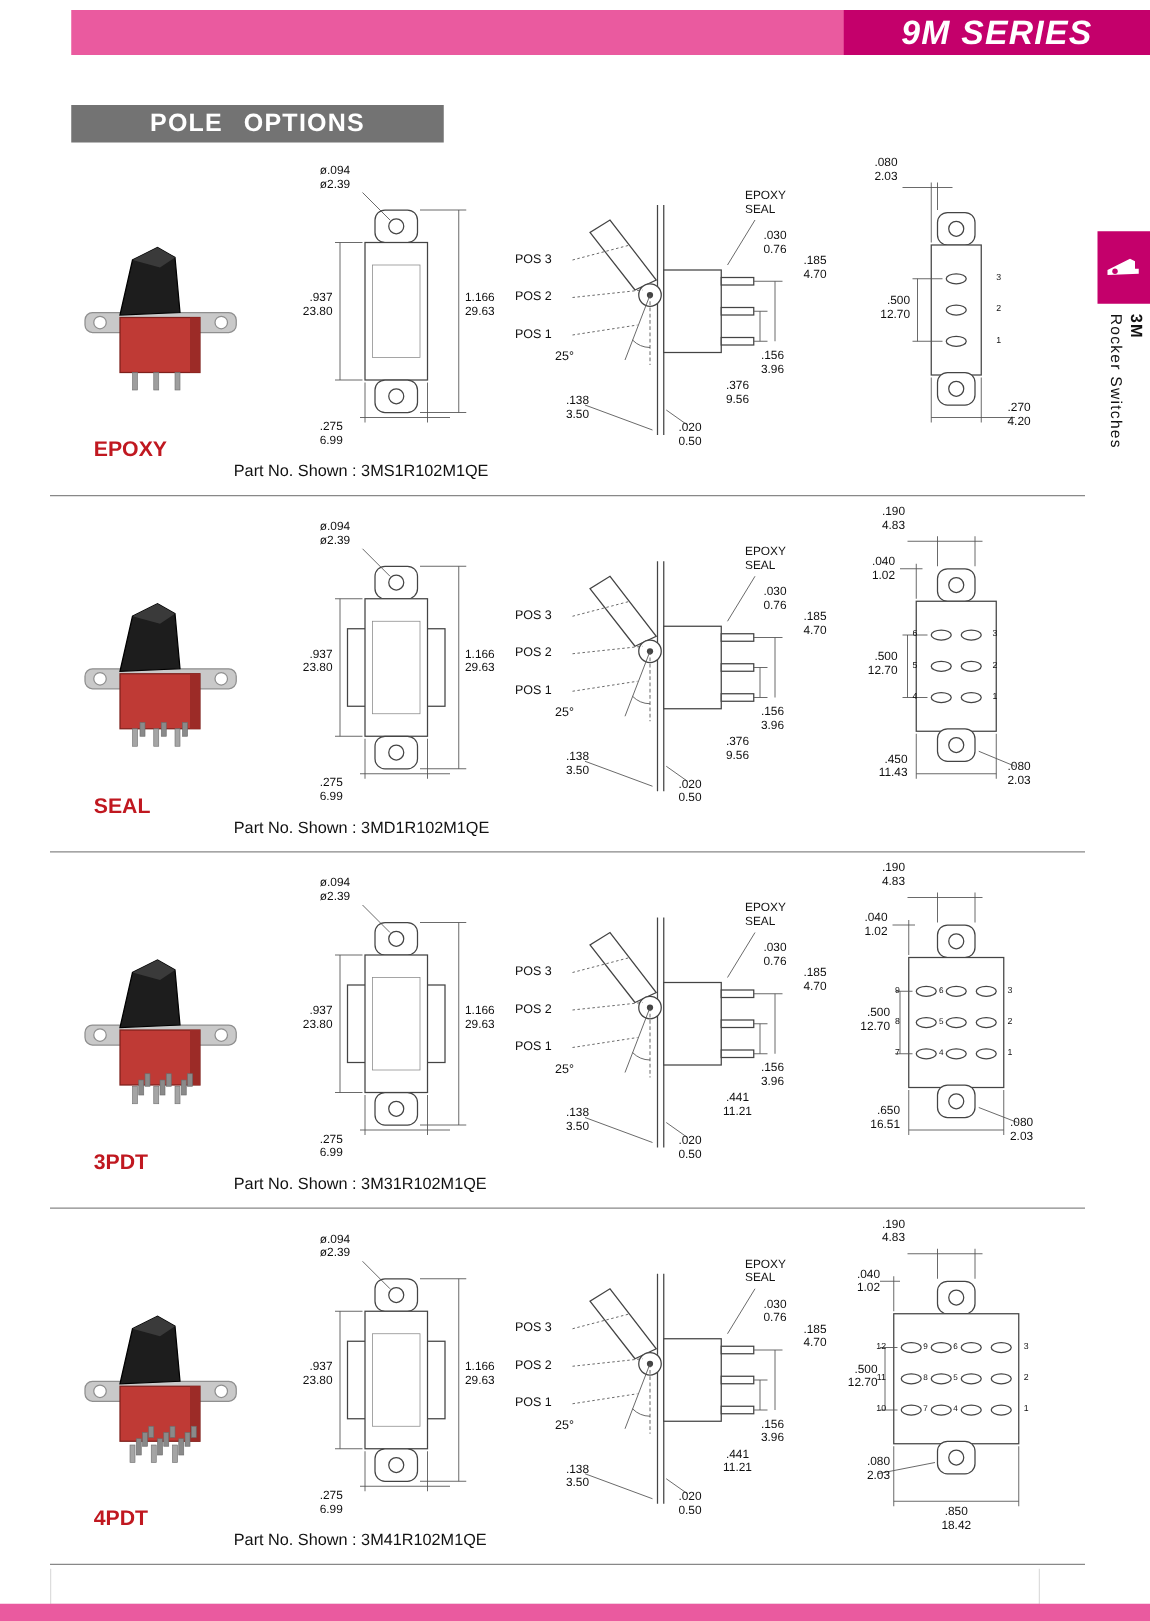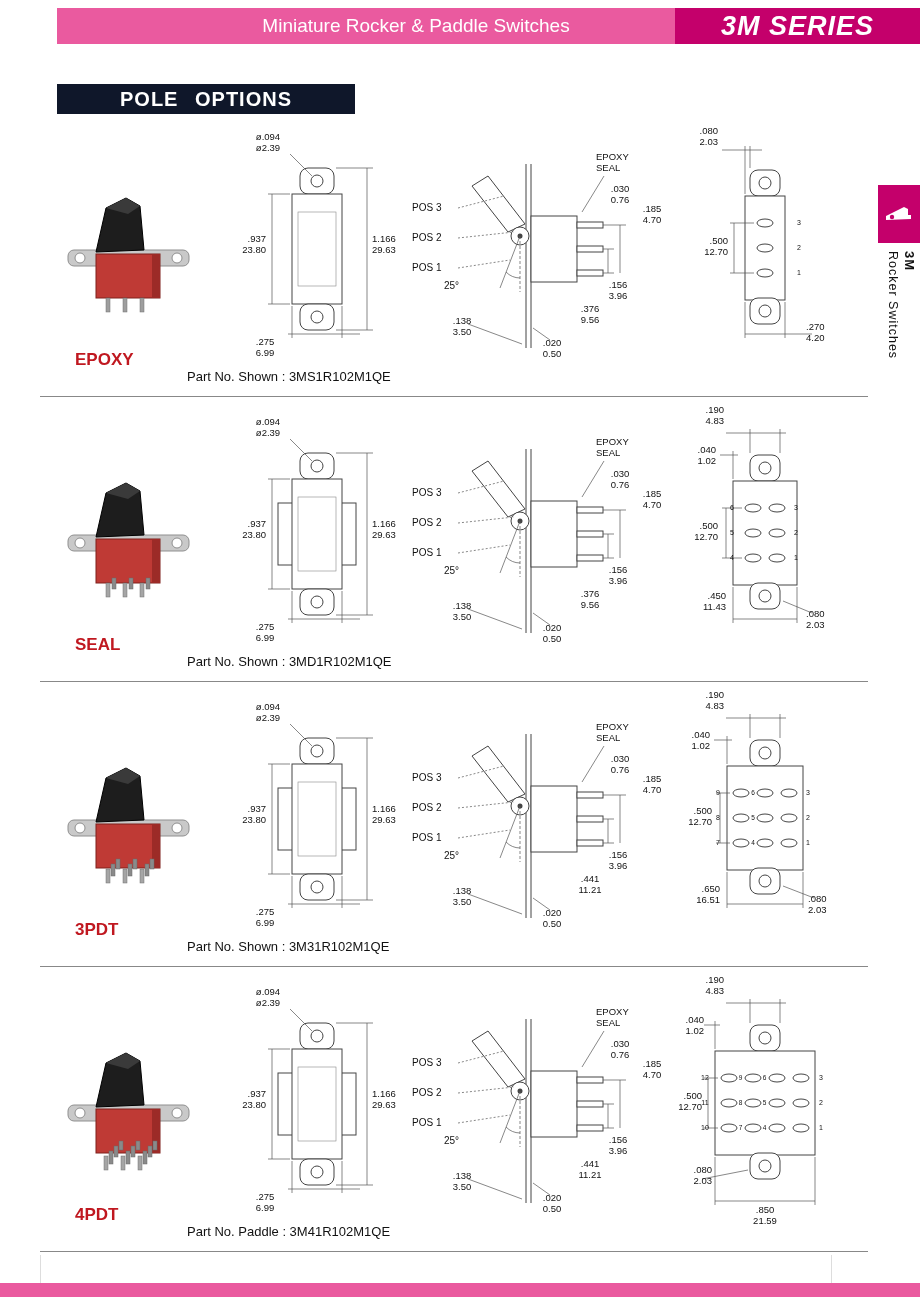--- a/index.html
+++ b/index.html
@@ -1,20 +1,20 @@
 <!DOCTYPE html>
 <html><head>
 <meta charset="utf-8">
 <style>
 html,body{margin:0;padding:0}
 body{width:920px;height:1297px;position:relative;font-family:"Liberation Sans",sans-serif;background:#fff;color:#111;overflow:hidden}
 .header-bar{position:absolute;left:57px;top:8px;right:0;height:36px;background:#ea5a9f}
 .header-title{position:absolute;left:110px;right:255px;top:0;height:36px;line-height:36px;text-align:center;color:#fff;font-size:19px}
 .series-box{position:absolute;right:0;top:0;width:245px;height:36px;background:#c4006b;color:#fff;display:flex;align-items:center;justify-content:center;font-size:27px;font-weight:bold;font-style:italic;letter-spacing:1px}
-.pole-bar{position:absolute;left:57px;top:84px;width:298px;height:30px;background:#0f172a;color:#fff;font-size:20px;font-weight:bold;letter-spacing:1px;word-spacing:10px;display:flex;align-items:center;justify-content:center}
+.pole-bar{position:absolute;left:57px;top:84px;width:298px;height:30px;background:#737373;color:#fff;font-size:20px;font-weight:bold;letter-spacing:1px;word-spacing:10px;display:flex;align-items:center;justify-content:center}
 .section{position:absolute;left:0;width:920px;height:285px}
 .divider{position:absolute;left:40px;width:828px;bottom:0;height:1px;background:#888}
 .pole-label{position:absolute;left:75px;top:238px;font-size:17px;font-weight:bold;color:#c01820}
 .part-no{position:absolute;left:187px;top:257px;font-size:13px;color:#111}
 .draw-wrap{position:absolute}
 svg.draw{position:absolute;left:0;top:0;overflow:visible}
 .dim{position:absolute;font-size:9.5px;line-height:1.15;white-space:pre-line;text-align:center;color:#111}
 .dim.r{text-align:right}
 .dim.l{text-align:left}
 .pos{position:absolute;font-size:10px;color:#111;white-space:nowrap}
@@ -26,22 +26,21 @@
 .tab-text{position:absolute;right:3px;top:66px;height:170px;writing-mode:vertical-rl;font-size:12.5px;color:#111;letter-spacing:1px}
 .tab-series{display:block;font-weight:bold;font-size:13px}
 .tab-label{display:block;margin-right:2px}
 .bottom-bar{position:absolute;left:0;right:0;top:1283px;height:14px;background:#ea5a9f}
 .footer-frame{position:absolute;left:40px;top:1255px;width:790px;height:28px;border:1px solid #ddd;border-top:none}
 </style>
 </head>
 <body>
 
 <div class="header-bar">
-  <div class="header-title">Miniature Rocker &amp; Paddle Switches</div>
-  <div class="series-box">3M SERIES</div>
+  <div class="series-box">9M SERIES</div>
 </div>
 
 <div class="pole-bar">POLE OPTIONS</div>
 
 <div class="side-tab">
   <div class="tab-icon-box">
     <svg width="28" height="22" viewBox="0 0 28 22">
       <polygon points="1,13 19,4 23,6 23,12 26,12 26,16 1,17" fill="#fff"></polygon>
       <circle cx="7" cy="14" r="2.2" fill="#c4006b"></circle>
     </svg>
@@ -331,21 +330,21 @@
           <line x1="51" y1="216" x2="115" y2="216"></line>
         <line x1="130" y1="210" x2="101" y2="198"></line>
       </g>
     </svg>
     <div class="dim r" style="left:0px;top:2px;width:42px">.190
 4.83</div>
     <div class="dim r" style="left:0px;top:42px;width:34px">.040
 1.02</div>
     <div class="dim r" style="left:0px;top:118px;width:36px">.500
 12.70</div>
-    <div class="dim r" style="left:0px;top:188px;width:44px">.450
+    <div class="dim r" style="left:0px;top:200px;width:44px">.450
 11.43</div>
     <div class="dim l" style="left:124px;top:206px;width:44px">.080
 2.03</div>
     <div class="pin-num" style="left:44px;top:100px;width:12px">6</div>
     <div class="pin-num" style="left:44px;top:125px;width:12px">5</div>
     <div class="pin-num" style="left:44px;top:150px;width:12px">4</div>
     <div class="pin-num" style="left:108px;top:100px;width:12px">3</div>
     <div class="pin-num" style="left:108px;top:125px;width:12px">2</div>
     <div class="pin-num" style="left:108px;top:150px;width:12px">1</div>
   </div>
@@ -542,21 +541,21 @@
           <rect x="77" y="120" width="4" height="13"></rect>
       </g>
       <g fill="#a5a5a5" stroke="#707070" stroke-width="0.5">
         <rect x="38" y="125" width="4" height="14"></rect>
           <rect x="55" y="125" width="4" height="14"></rect>
           <rect x="72" y="125" width="4" height="14"></rect>
       </g>
     </svg>
   </div>
   <div class="pole-label">4PDT</div>
-  <div class="part-no">Part No. Paddle : 3M41R102M1QE</div>
+  <div class="part-no">Part No. Shown : 3M41R102M1QE</div>
 
   <div class="draw-wrap" style="left:232px;top:22px;width:170px;height:230px">
     <svg class="draw" width="170" height="230">
       <g stroke="#444" fill="#fff" stroke-width="1">
         <rect class="wings" x="46" y="84" width="78" height="62"></rect>
         <rect x="68" y="34" width="34" height="26" rx="8"></rect>
         <rect x="60" y="60" width="50" height="110"></rect>
         <rect x="68" y="170" width="34" height="26" rx="8"></rect>
         <circle cx="85" cy="47" r="6"></circle>
           <circle cx="85" cy="183" r="6"></circle>
@@ -673,21 +672,21 @@
     </svg>
     <div class="dim r" style="left:0px;top:2px;width:42px">.190
 4.83</div>
     <div class="dim r" style="left:-12px;top:42px;width:34px">.040
 1.02</div>
     <div class="dim r" style="left:-14px;top:118px;width:34px">.500
 12.70</div>
     <div class="dim r" style="left:-10px;top:192px;width:40px">.080
 2.03</div>
     <div class="dim" style="left:48px;top:232px;width:70px">.850
-21.59</div>
+18.42</div>
     <div class="pin-num" style="left:15px;top:100px;width:16px">12</div>
     <div class="pin-num" style="left:15px;top:125px;width:16px">11</div>
     <div class="pin-num" style="left:15px;top:150px;width:16px">10</div>
     <div class="pin-num sm" style="left:54px;top:100px;width:9px">9</div>
     <div class="pin-num sm" style="left:54px;top:125px;width:9px">8</div>
     <div class="pin-num sm" style="left:54px;top:150px;width:9px">7</div>
     <div class="pin-num sm" style="left:78px;top:100px;width:9px">6</div>
     <div class="pin-num sm" style="left:78px;top:125px;width:9px">5</div>
     <div class="pin-num sm" style="left:78px;top:150px;width:9px">4</div>
     <div class="pin-num" style="left:131px;top:100px;width:16px">3</div>

